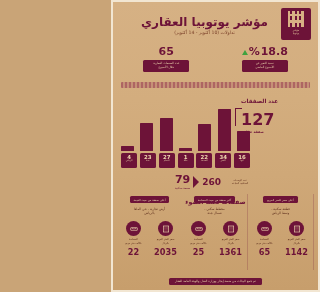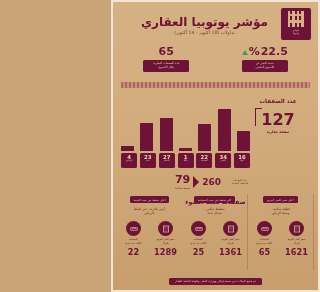--- a/index.html
+++ b/index.html
@@ -86,21 +86,21 @@
     position:absolute; top:80px; left:8px; right:8px; height:6px;
     background:repeating-linear-gradient(90deg,#8e2a4b 0 2px,#b97a6e 2px 4px);
     opacity:.55; border-radius:1px;
   }
 
   
   .chart-wrap {
     position:absolute; top:90px; left:6px; right:6px; height:76px;
   }
   .deals-box {
-    position:absolute; top:6px; right:4px; width:60px; text-align:center;
+    position:absolute; top:6px; right:11px; width:60px; text-align:left;
   }
   .deals-label { font-size:5.6px; font-weight:bold; color:#6d1338; }
   .deals-num {
     font-size:16px; font-weight:bold; color:#6d1338;
     line-height:17px; margin-top:7px; position:relative; display:inline-block;
   }
   .deals-num::after{
     content:""; position:absolute; top:-3px; left:-6px;
     width:6px; height:17px;
     border-top:1px solid #6d1338; border-left:1px solid #6d1338;
@@ -241,21 +241,21 @@
     <div class="kpi-val">
 
       <span>65</span>
     </div>
     <div class="kpi-tag">عدد الصفقات العقارية<br>خلال الأسبوع</div>
   </div>
   <div class="kpi">
     <div class="kpi-val">
       <span class="kpi-arrow"></span>
       <span>%</span>
-          <span>22.5</span>
+          <span>18.8</span>
     </div>
     <div class="kpi-tag">نسبة التغير عن<br>الأسبوع الماضي</div>
   </div>
     </div>
 
   <div class="band"></div>
 
   <div class="chart-wrap">
     <div class="deals-box">
       <div class="deals-label">عدد الصفقات</div>
@@ -348,21 +348,21 @@
           <div class="m-val">22</div>
         </div>
         <div class="metric">
           <div class="m-icon">
               <svg width="8" height="8" viewBox="0 0 24 24">
                 <rect x="4" y="3" width="16" height="18" fill="none" stroke="#e8cfa9" stroke-width="2"></rect>
                 <path d="M8 7h2M14 7h2M8 11h2M14 11h2M8 15h2M14 15h2" stroke="#e8cfa9" stroke-width="2"></path>
               </svg>
             </div>
           <div class="m-cap">سعر المتر المربع<br>بالريال</div>
-          <div class="m-val">1289</div>
+          <div class="m-val">2035</div>
         </div>
     </div>
   </div>
   <div class="card">
     <div class="card-ribbon">أكبر صفقة من حيث المساحة</div>
     <div class="card-place">مخطط سكني -<br>شمال جدة</div>
     <div class="card-metrics">
 
         <div class="metric">
           <div class="m-icon">
@@ -402,21 +402,21 @@
           <div class="m-val">65</div>
         </div>
         <div class="metric">
           <div class="m-icon">
               <svg width="8" height="8" viewBox="0 0 24 24">
                 <rect x="4" y="3" width="16" height="18" fill="none" stroke="#e8cfa9" stroke-width="2"></rect>
                 <path d="M8 7h2M14 7h2M8 11h2M14 11h2M8 15h2M14 15h2" stroke="#e8cfa9" stroke-width="2"></path>
               </svg>
             </div>
           <div class="m-cap">سعر المتر المربع<br>بالريال</div>
-          <div class="m-val">1621</div>
+          <div class="m-val">1142</div>
         </div>
     </div>
   </div>
     </div>
 
   <div class="footer">
     <span>تم جمع البيانات من منصة إيجار ووزارة العدل والهيئة العامة للعقار</span>
   </div>
 
 </div>

